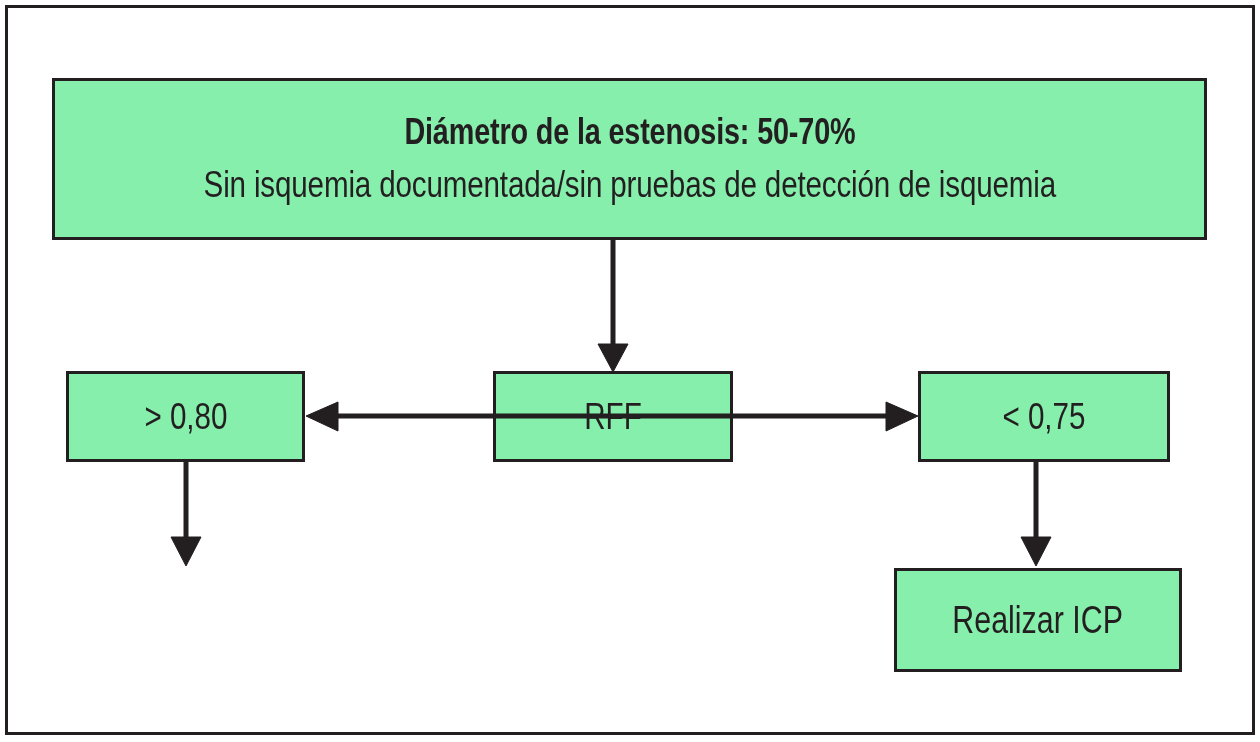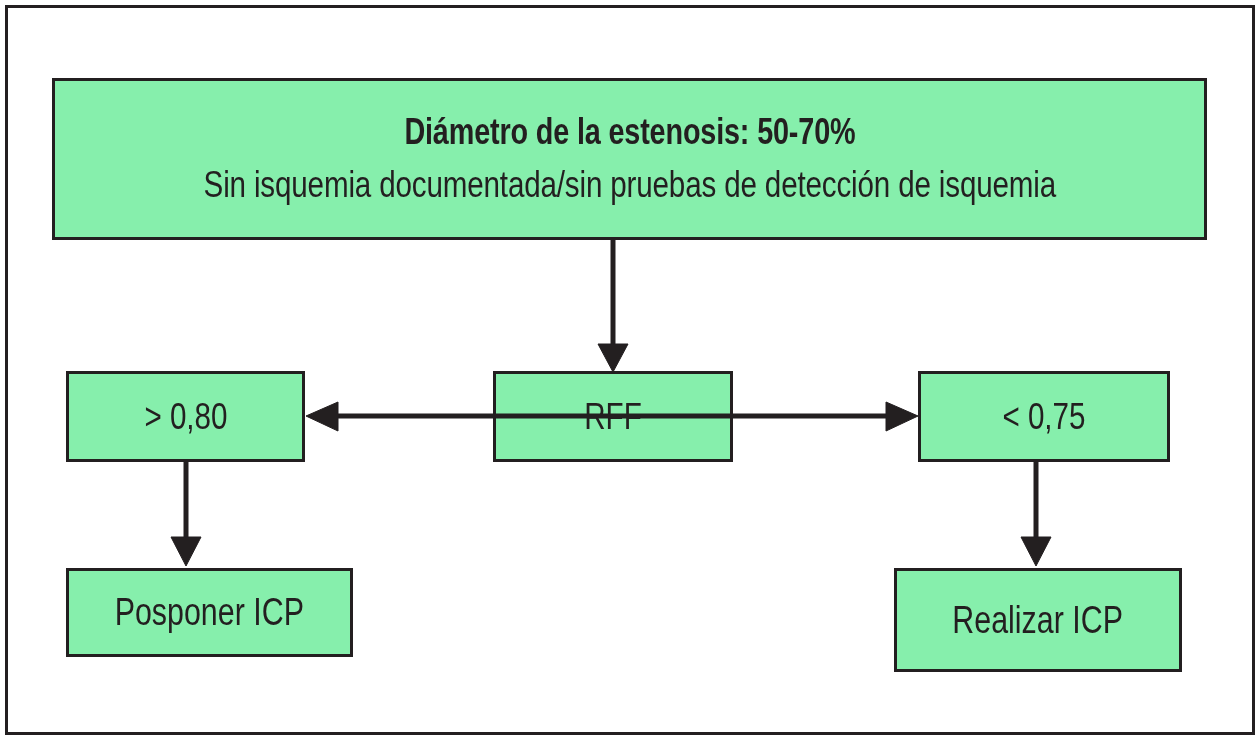--- a/index.html
+++ b/index.html
@@ -129,23 +129,20 @@
   </div>
 
   <div class="node" id="node-test">
     <div class="node-label mid-label">RFF</div>
   </div>
 
   <div class="node" id="node-threshold-low">
     <div class="node-label mid-label">&lt; 0,75</div>
   </div>
 
-  <div class="node" id="node-defer">
-    <div class="node-label bottom-label">Posponer ICP</div>
-  </div>
 
   <div class="node" id="node-perform">
     <div class="node-label bottom-label">Realizar ICP</div>
   </div>
 
   <svg id="connectors" viewBox="0 0 1260 742" xmlns="http://www.w3.org/2000/svg">
     <g fill="#231f20" stroke="#231f20">
 
       <g>
         <line x1="613" y1="240" x2="613" y2="348" stroke-width="5"></line>

